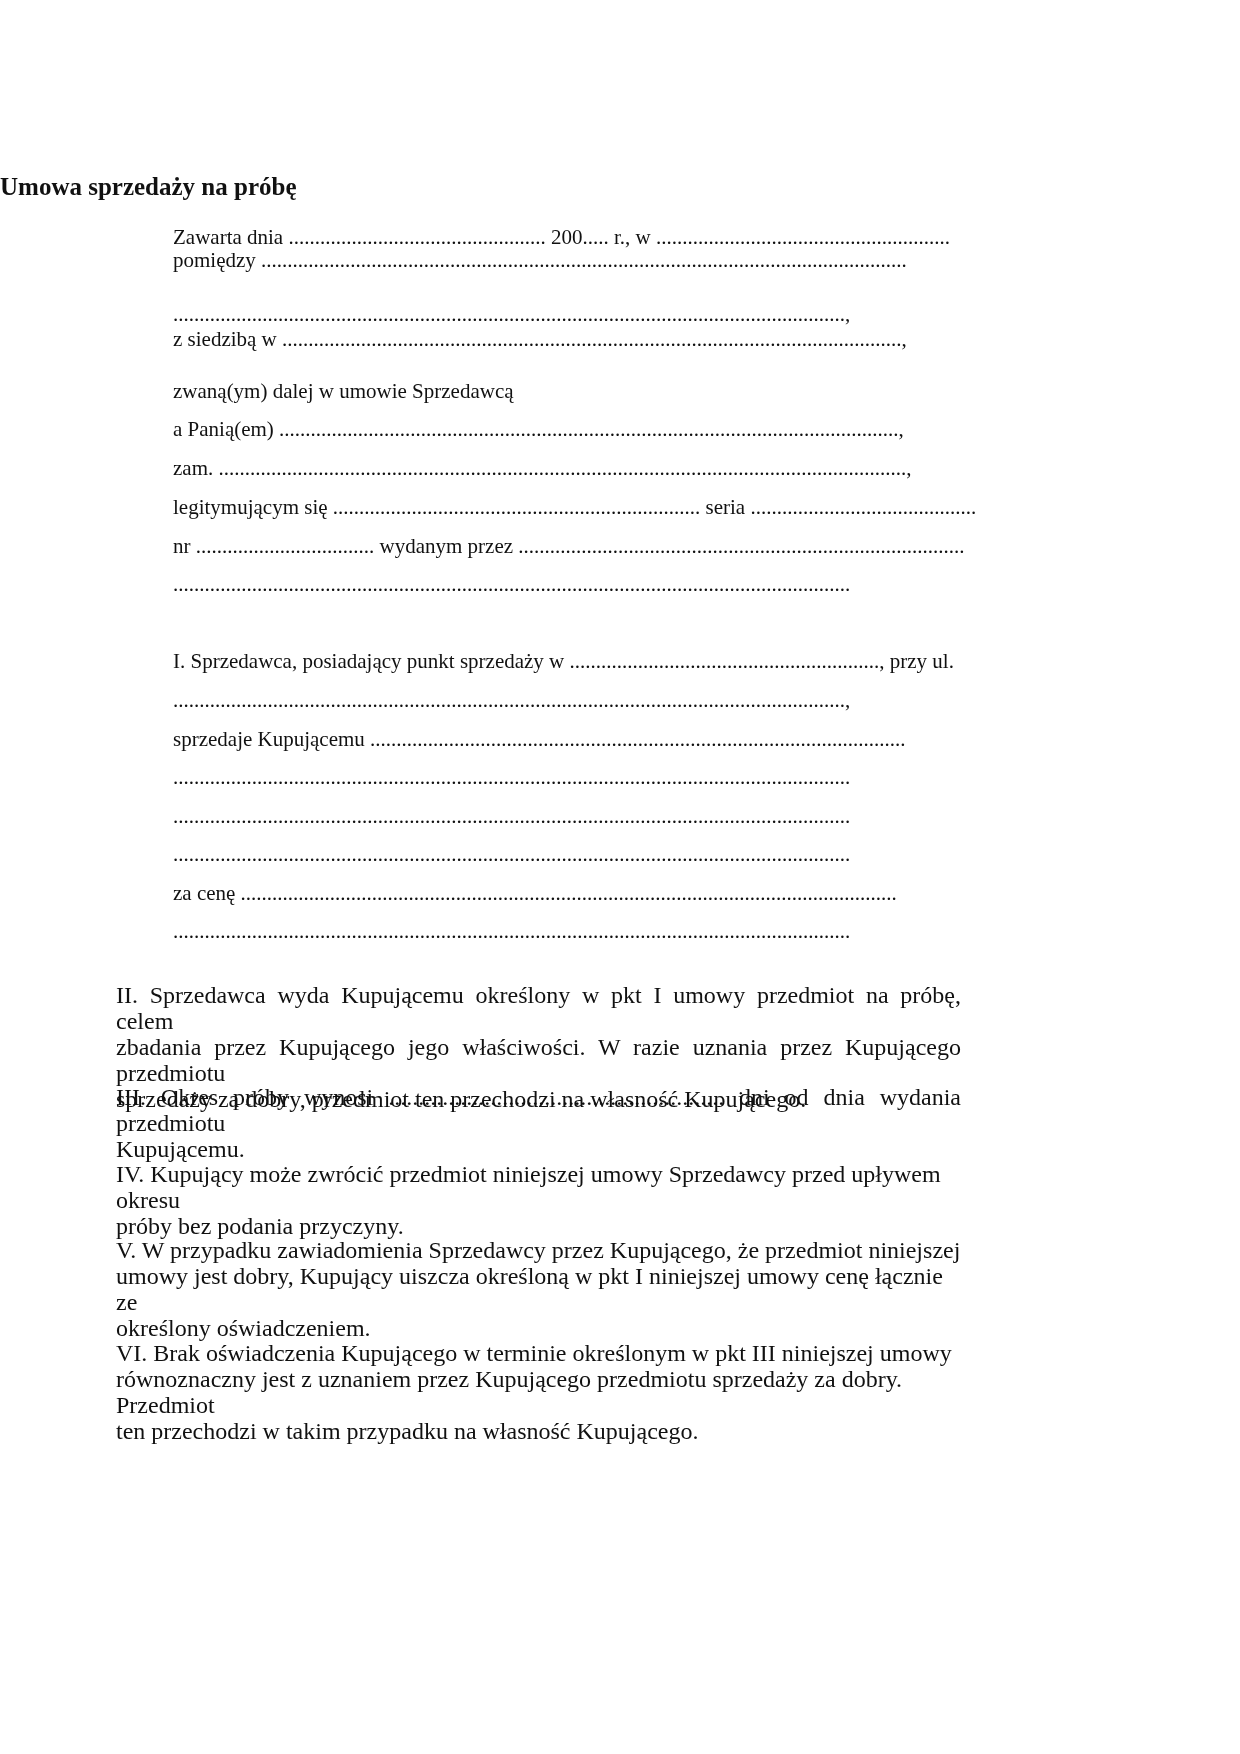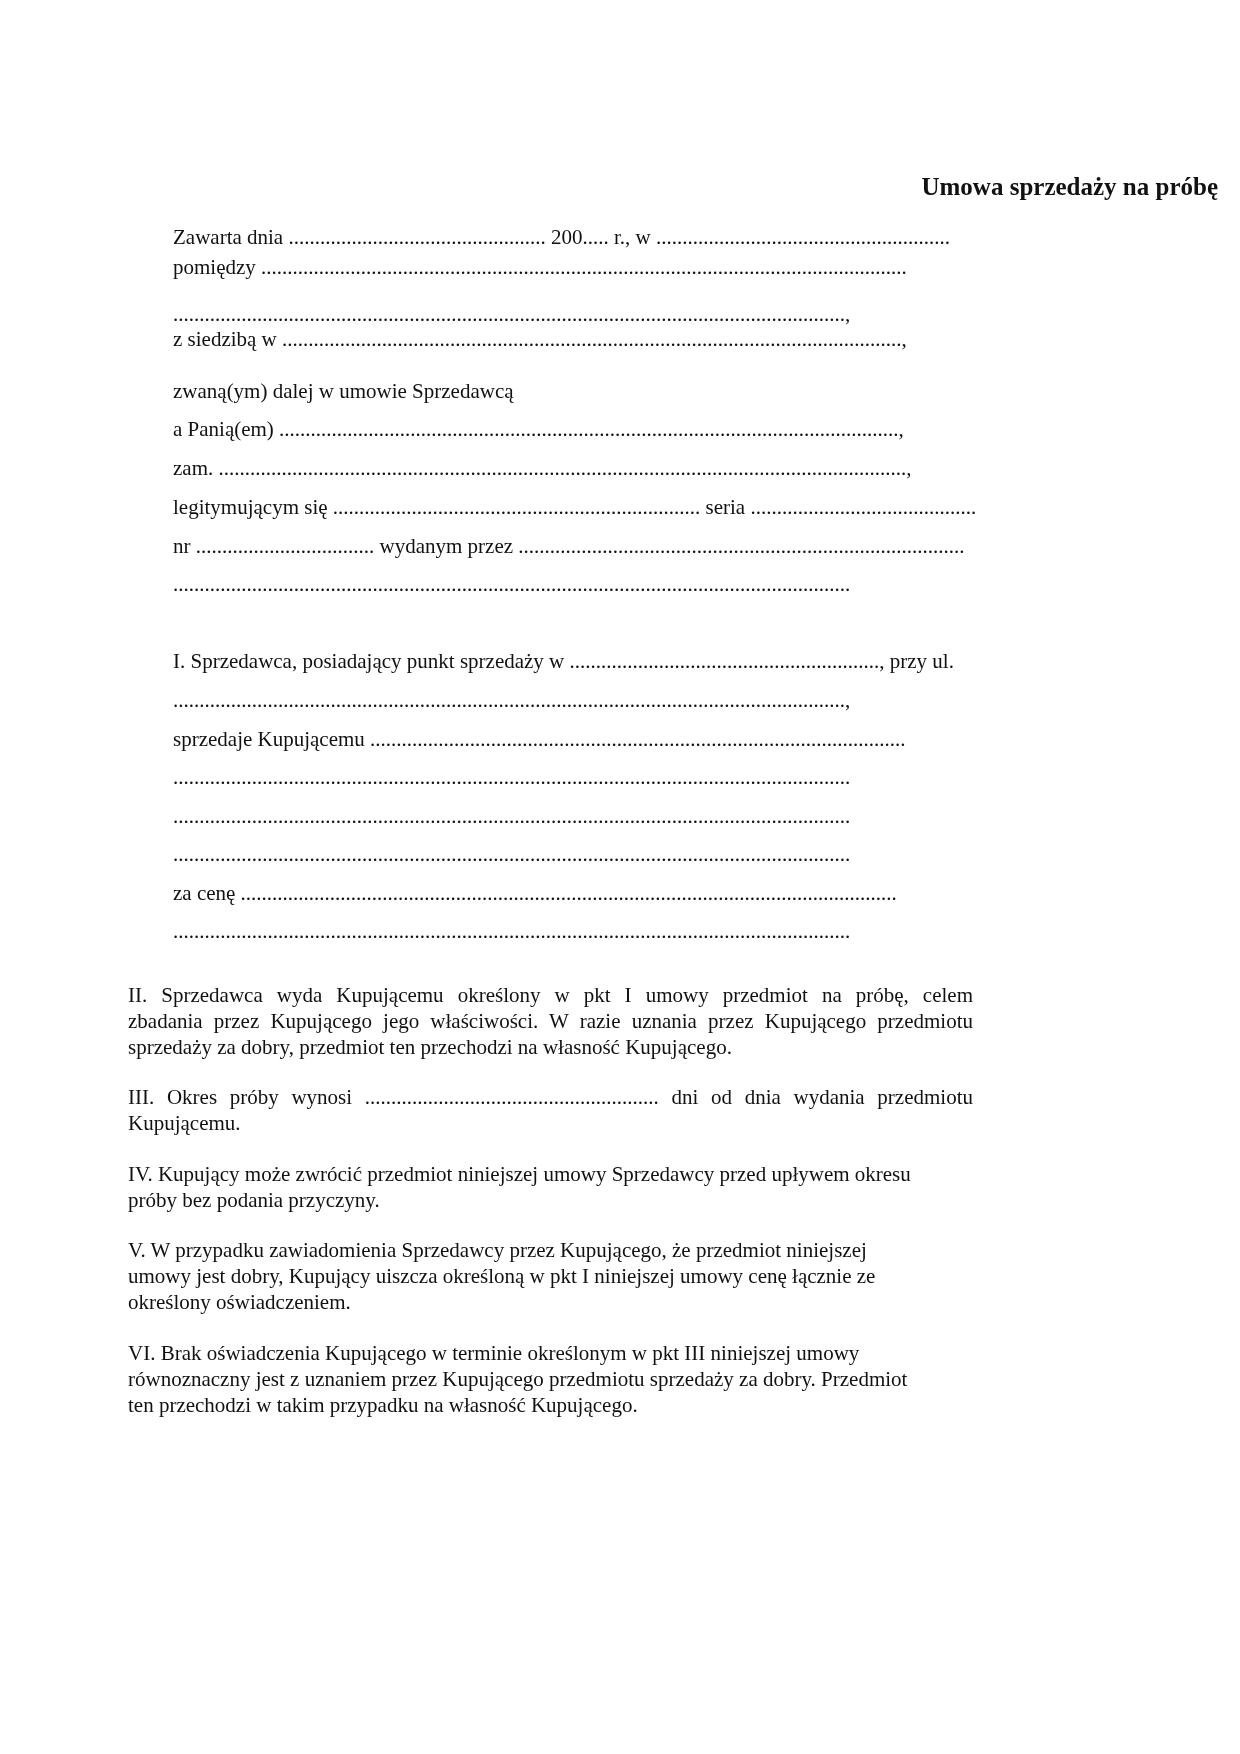--- a/index.html
+++ b/index.html
@@ -3,42 +3,42 @@
   <meta charset="utf-8">
   <style>
     html, body { margin: 0; padding: 0; background: #ffffff; }
     body { width: 1240px; height: 1754px; position: relative; overflow: hidden; }
     .page {
       position: absolute; left: 0; top: 0; width: 1240px; height: 1754px;
       font-family: "Liberation Serif", "DejaVu Serif", serif;
       color: #111111; font-size: 21px;
     }
     .title {
-      position: absolute; top: 172px; left: 0; width: 1218px; text-align: right;
+      position: absolute; top: 172px; left: 0; width: 1218px; text-align: left;
       font-weight: bold; font-size: 25px; line-height: 30px;
     }
     .form-line {
       position: absolute; left: 132px; width: 844px; height: 30px;
       line-height: 30px; white-space: nowrap; overflow: hidden; margin-left: 41px;
     }
     .para {
-      position: absolute; left: 128px; width: 845px; line-height: 26px;
-      font-size: 21px;
+      position: absolute; left: 116px; width: 845px; line-height: 26px;
+      font-size: 24px;
     }
     .para span { display: block; }
     .para .jline { text-align: justify; text-align-last: justify; }
   </style>
 </head>
 <body>
 
 <div class="page">
   <div class="title">Umowa sprzedaży na próbę</div>
 
   <div class="form-line" style="top:222px">Zawarta dnia ................................................. 200..... r., w ........................................................</div>
-  <div class="form-line" style="top:252px">pomiędzy ...........................................................................................................................</div>
+  <div class="form-line" style="top:245px">pomiędzy ...........................................................................................................................</div>
   <div class="form-line" style="top:299px">................................................................................................................................,</div>
   <div class="form-line" style="top:324px">z siedzibą w ......................................................................................................................,</div>
   <div class="form-line" style="top:376px">zwaną(ym) dalej w umowie Sprzedawcą</div>
   <div class="form-line" style="top:414px">a Panią(em) ......................................................................................................................,</div>
   <div class="form-line" style="top:453px">zam. ...................................................................................................................................,</div>
   <div class="form-line" style="top:531px">nr .................................. wydanym przez .....................................................................................</div>
   <div class="form-line" style="top:492px">legitymującym się ...................................................................... seria ...........................................</div>
   <div class="form-line" style="top:569px">.................................................................................................................................</div>
   <div class="form-line" style="top:646px">I. Sprzedawca, posiadający punkt sprzedaży w ..........................................................., przy ul.</div>
   <div class="form-line" style="top:685px">................................................................................................................................,</div>

